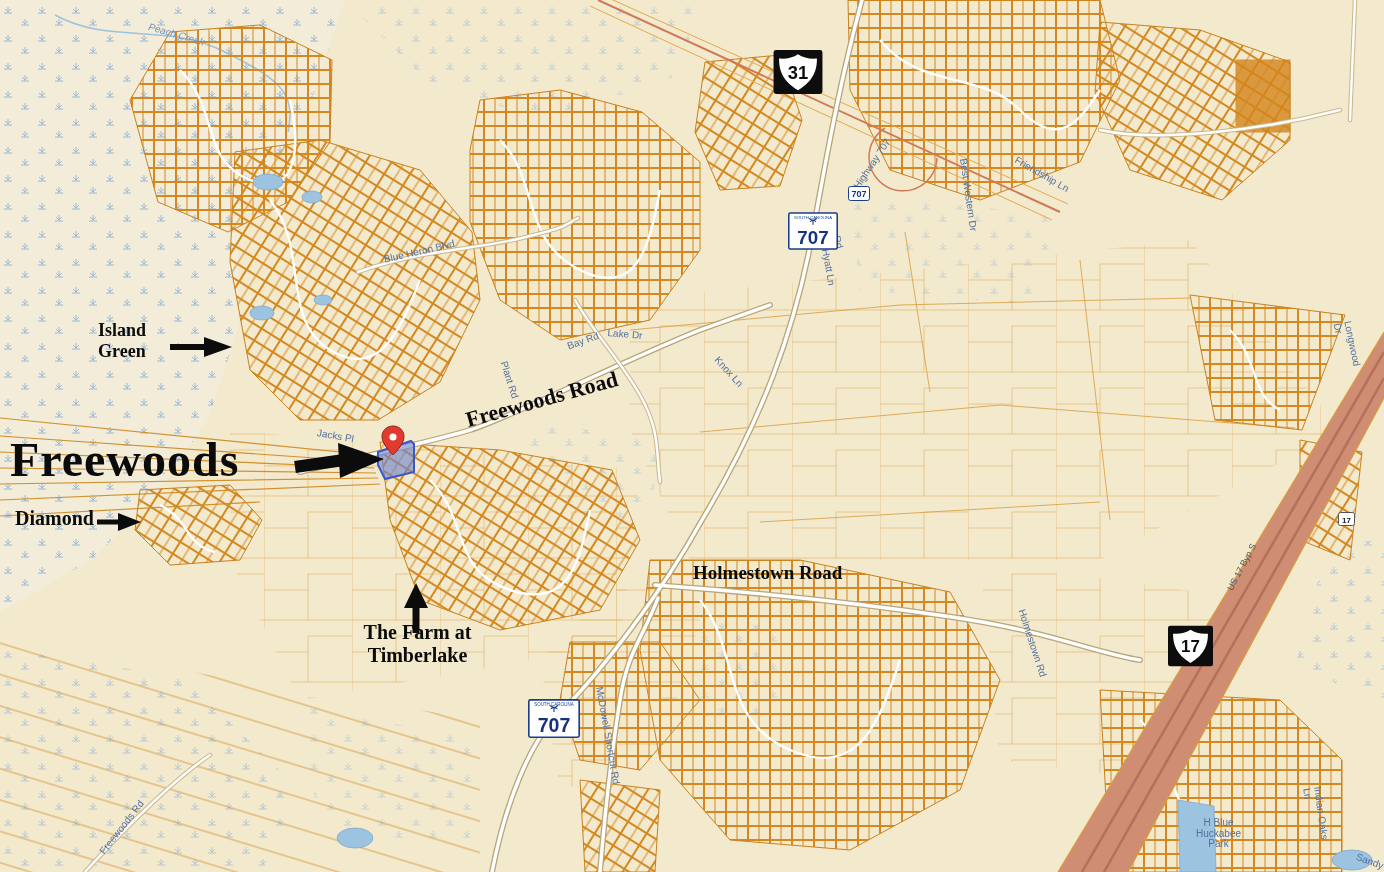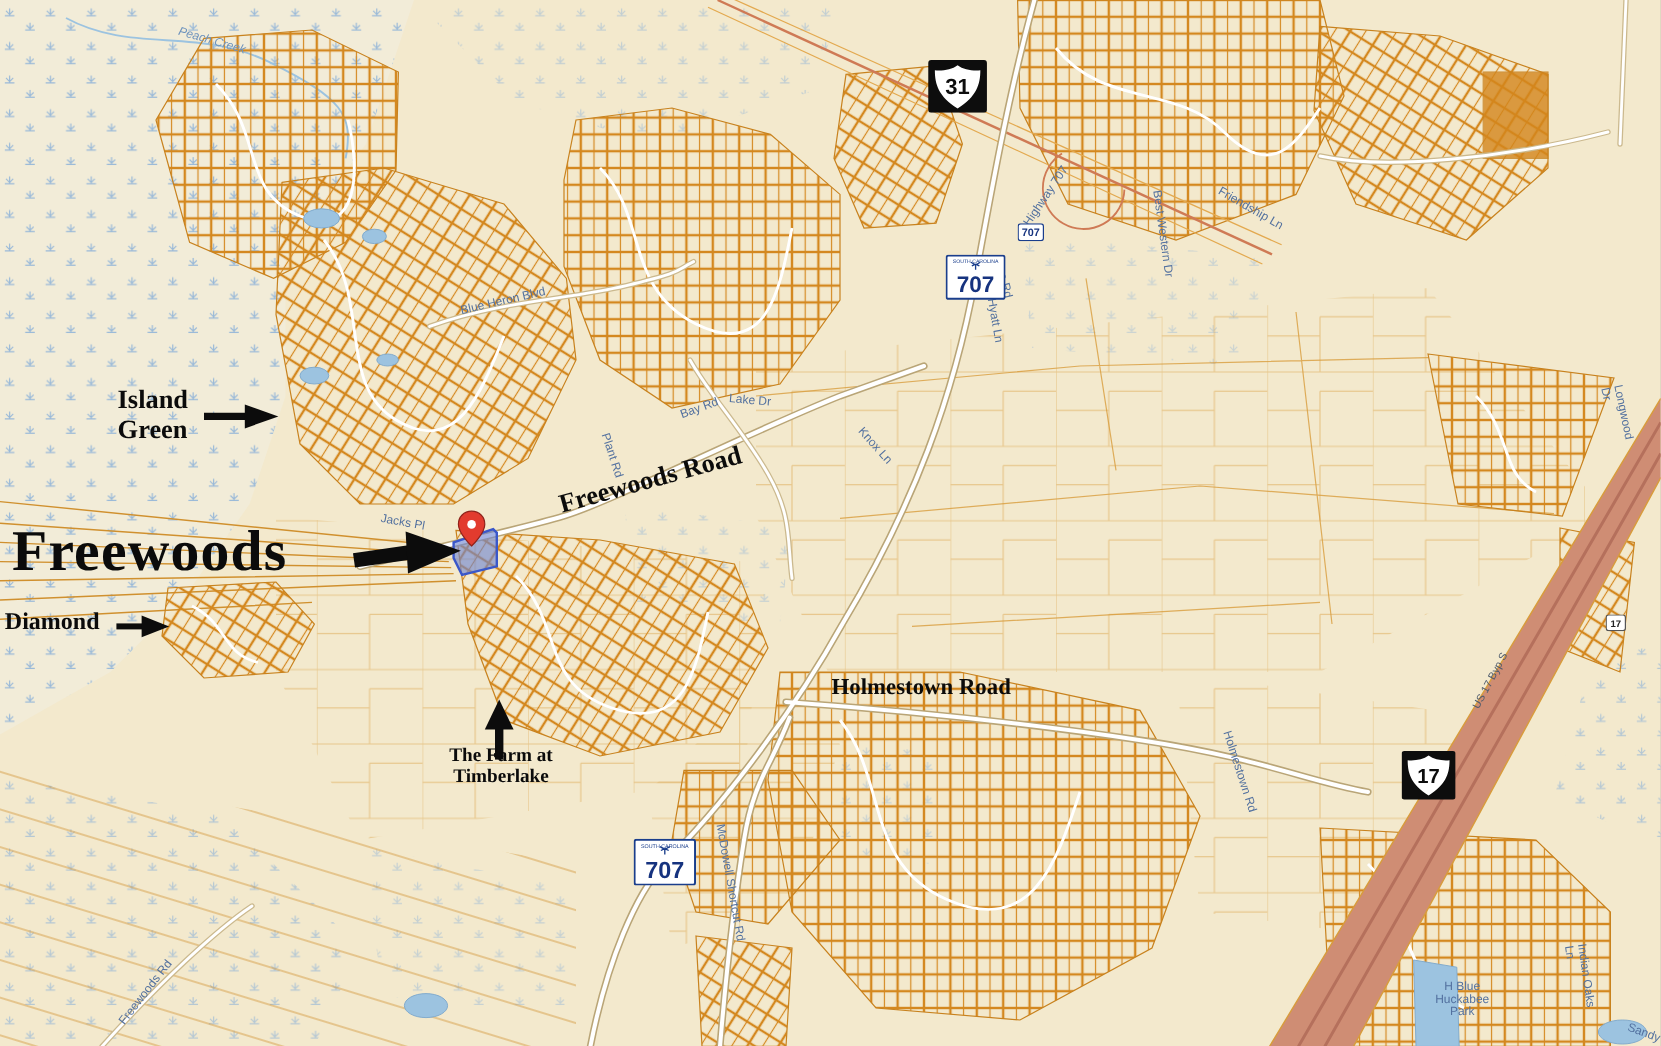--- a/index.html
+++ b/index.html
@@ -8,21 +8,21 @@
   .map svg.base{position:absolute;left:0;top:0;}
   
   .st{position:absolute;color:#53719f;font-family:"Liberation Sans",sans-serif;
       font-size:10px;white-space:pre-line;transform-origin:left top;line-height:1.05;}
   .st.italic{font-style:italic;color:#6e93bd;}
   .st.dark{color:#4d5a6b;font-size:9px;}
   
   .ann{position:absolute;color:#0b0b0b;font-weight:bold;white-space:pre-line;
        font-family:"Liberation Serif",serif;line-height:1.15;}
   .ann.huge{font-size:48px;letter-spacing:1px;text-align:center;}
-  .ann.med{font-size:22px;}
+  .ann.med{font-size:18px;}
   .ann.center{text-align:center;}
   .rot{transform-origin:left top;}
   
   .shield{position:absolute;}
   .shield svg{display:block;}
 </style>
 </head>
 <body>
 
 <div class="map">
@@ -199,22 +199,22 @@
 <div class="st" style="left:1196px;top:818px;text-align:center">H Blue
 Huckabee
 Park</div>
 <div class="st" style="left:1322px;top:786px;transform:rotate(82deg)">Indian Oaks Ln</div>
 <div class="st" style="left:1358px;top:852px;transform:rotate(20deg)">Sandy</div>
 <div class="st" style="left:1352px;top:320px;transform:rotate(78deg)">Longwood Dr</div>
 
 <div class="ann huge" style="left:10px;top:432px">Freewoods</div>
 <div class="ann med" style="left:98px;top:320px">Island
 Green</div>
-<div class="ann med" style="left:4px;top:507px;font-size:20px">Diamond</div>
-<div class="ann med center" style="left:340px;top:621px;width:155px;font-size:16px">The Farm at
+<div class="ann med" style="left:15px;top:507px;font-size:20px">Diamond</div>
+<div class="ann med center" style="left:340px;top:621px;width:155px;font-size:20px">The Farm at
 Timberlake</div>
 <div class="ann med rot" style="left:463px;top:408px;font-size:22px;transform:rotate(-15.5deg)">Freewoods Road</div>
 <div class="ann med" style="left:693px;top:562px;font-size:19px">Holmestown Road</div>
 
 <div class="shield" style="left:773px;top:50px">
   <svg width="50" height="44" viewBox="0 0 40 36">
     <rect x="0" y="0" width="40" height="36" rx="2" fill="#0d0d0d"></rect>
     <path d="M20,3.5 C16,6.5 10,7.5 4.5,7 C4.5,16.5 7,25 20,33 C33,25 35.5,16.5 35.5,7 C30,7.5 24,6.5 20,3.5 Z" fill="#ffffff"></path>
     <text x="20" y="23.5" font-family="Liberation Sans, sans-serif" font-size="15" font-weight="bold" fill="#0d0d0d" text-anchor="middle">31</text>
   </svg>

